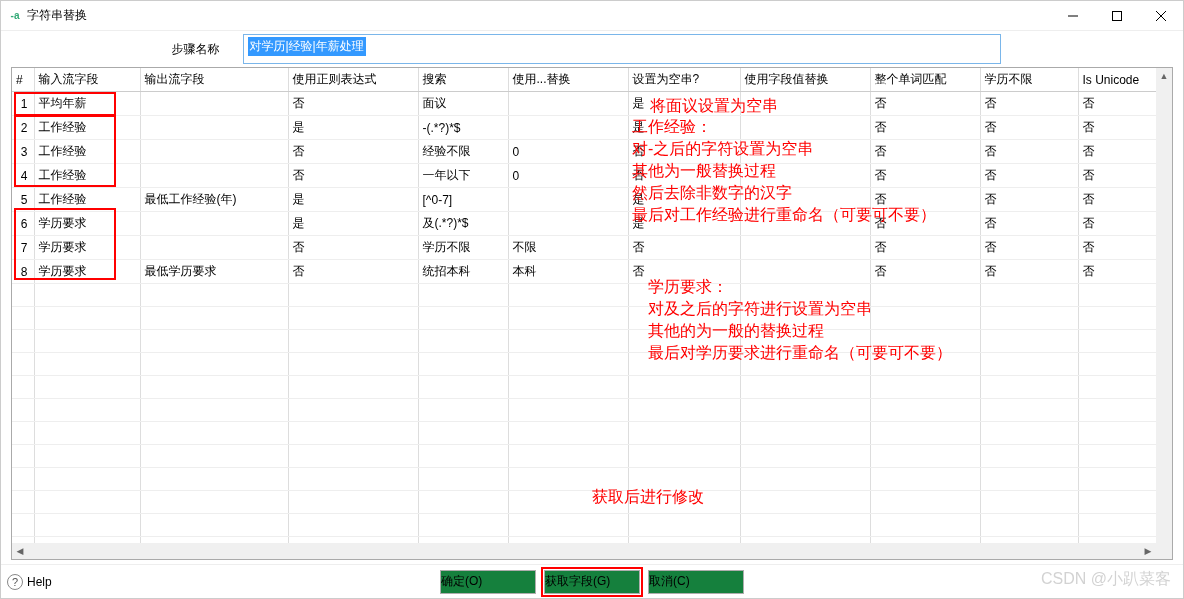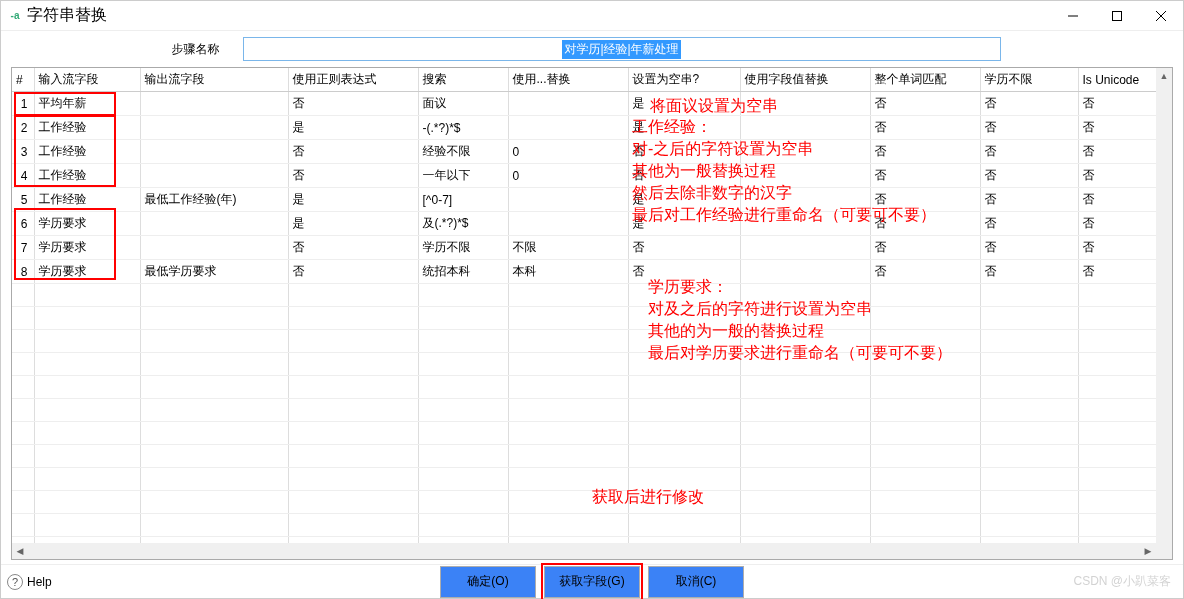--- a/index.html
+++ b/index.html
@@ -1,47 +1,47 @@
 <!DOCTYPE html>
 <html><head>
 <meta charset="utf-8">
 <style>
 * { box-sizing: border-box; margin: 0; padding: 0; font-family: "Microsoft YaHei", "Segoe UI", sans-serif; font-size: 12px; }
 html, body { width: 1184px; height: 599px; overflow: hidden; background: #fff; color: #000; }
 .window { width: 1184px; height: 599px; display: flex; flex-direction: column; border: 1px solid #ccc; position: relative; }
 .titlebar { height: 30px; background: #fff; display: flex; align-items: center; justify-content: space-between; padding-left: 6px; border-bottom: 1px solid #eee; }
 .titlebar .left { display: flex; align-items: center; gap: 4px; }
 .titlebar .icon-box { width: 16px; height: 16px; display: flex; align-items: center; justify-content: center; color: #3a7; font-weight: bold; font-size: 10px; }
-.titlebar .title-text { font-size: 16px; }
+.titlebar .title-text { font-size: 12px; }
 .win-controls { display: flex; }
 .win-btn { width: 44px; height: 30px; display: flex; align-items: center; justify-content: center; color: #000; }
-.step-row { height: 36px; display: flex; align-items: center; justify-content: center; gap: 23px; padding-right: 12px; text-align: center; }
-.step-input { height: 24px; border: 1px solid #7ab6ea; padding: 2px 4px; background: #fff; width: 758px; }
+.step-row { height: 36px; display: flex; align-items: center; justify-content: center; gap: 23px; padding-right: 12px; }
+.step-input { height: 30px; border: 1px solid #7ab6ea; padding: 2px 4px; background: #fff; width: 758px; }
 .step-input::selection { background: #3399ff; color: #fff; }
 .step-input-text { background: #3399ff; color: #fff; padding: 1px 2px; display: inline-block; }
 .field-label { padding: 4px 0 2px 10px; }
 .grid-wrap { flex: 1; margin: 0 10px 4px 10px; border: 1px solid #aaa; position: relative; overflow: hidden; }
 table { border-collapse: collapse; width: 100%; table-layout: fixed; }
 th, td { border-right: 1px solid #ddd; border-bottom: 1px solid #eee; padding: 3px 4px; text-align: left; height: 23px; white-space: nowrap; overflow: hidden; font-weight: normal; }
 th { background: #fff; border-bottom: 1px solid #ccc; }
 td.rownum { text-align: right; padding-right: 6px; width: 22px; background: #fff; }
 col.cn { width: 22px; }
 col.c1 { width: 106px; } col.c2 { width: 148px; } col.c3 { width: 130px; }
 col.c4 { width: 90px; } col.c5 { width: 120px; } col.c6 { width: 112px; }
 col.c7 { width: 130px; } col.c8 { width: 110px; } col.c9 { width: 98px; } col.c10 { width: 98px; }
 .annot { position: absolute; color: #ff0000; font-size: 16px; line-height: 22px; pointer-events: none; }
 .redbox { position: absolute; border: 2px solid #ff0000; pointer-events: none; }
 .footer { height: 34px; display: flex; align-items: center; justify-content: center; gap: 8px; position: relative; border-top: 1px solid #eee; }
-.btn { min-width: 96px; height: 32px; border: 1px solid #adadad; background: #3b82f6; display: flex; align-items: center; justify-content: center; }
+.btn { min-width: 96px; height: 24px; border: 1px solid #adadad; background: #15803d; display: flex; align-items: center; }
 .help { position: absolute; left: 6px; display: flex; align-items: center; gap: 4px; }
 .help-icon { width: 16px; height: 16px; border: 1px solid #888; border-radius: 50%; display: flex; align-items: center; justify-content: center; font-size: 11px; color: #555; }
 .scrollbar-v { position: absolute; right: 0; top: 0; bottom: 0; width: 16px; background: #f0f0f0; }
 .scrollbar-h { position: absolute; left: 0; right: 16px; bottom: 0; height: 16px; background: #f0f0f0; display:flex; align-items:center; }
 .sb-btn { width: 16px; height: 16px; background: #f0f0f0; display: flex; align-items: center; justify-content: center; color: #666; font-size: 9px; }
-.watermark { position: absolute; right: 12px; bottom: 8px; color: rgba(180,180,180,0.6); font-size: 12px; }
+.watermark { position: absolute; right: 12px; bottom: 8px; color: rgba(180,180,180,0.6); font-size: 16px; }
 </style>
 </head>
 <body>
 
 <div class="window">
 
   <div class="titlebar">
     <div class="left">
       <span class="icon-box">-a</span>
       <span class="title-text">字符串替换</span>

